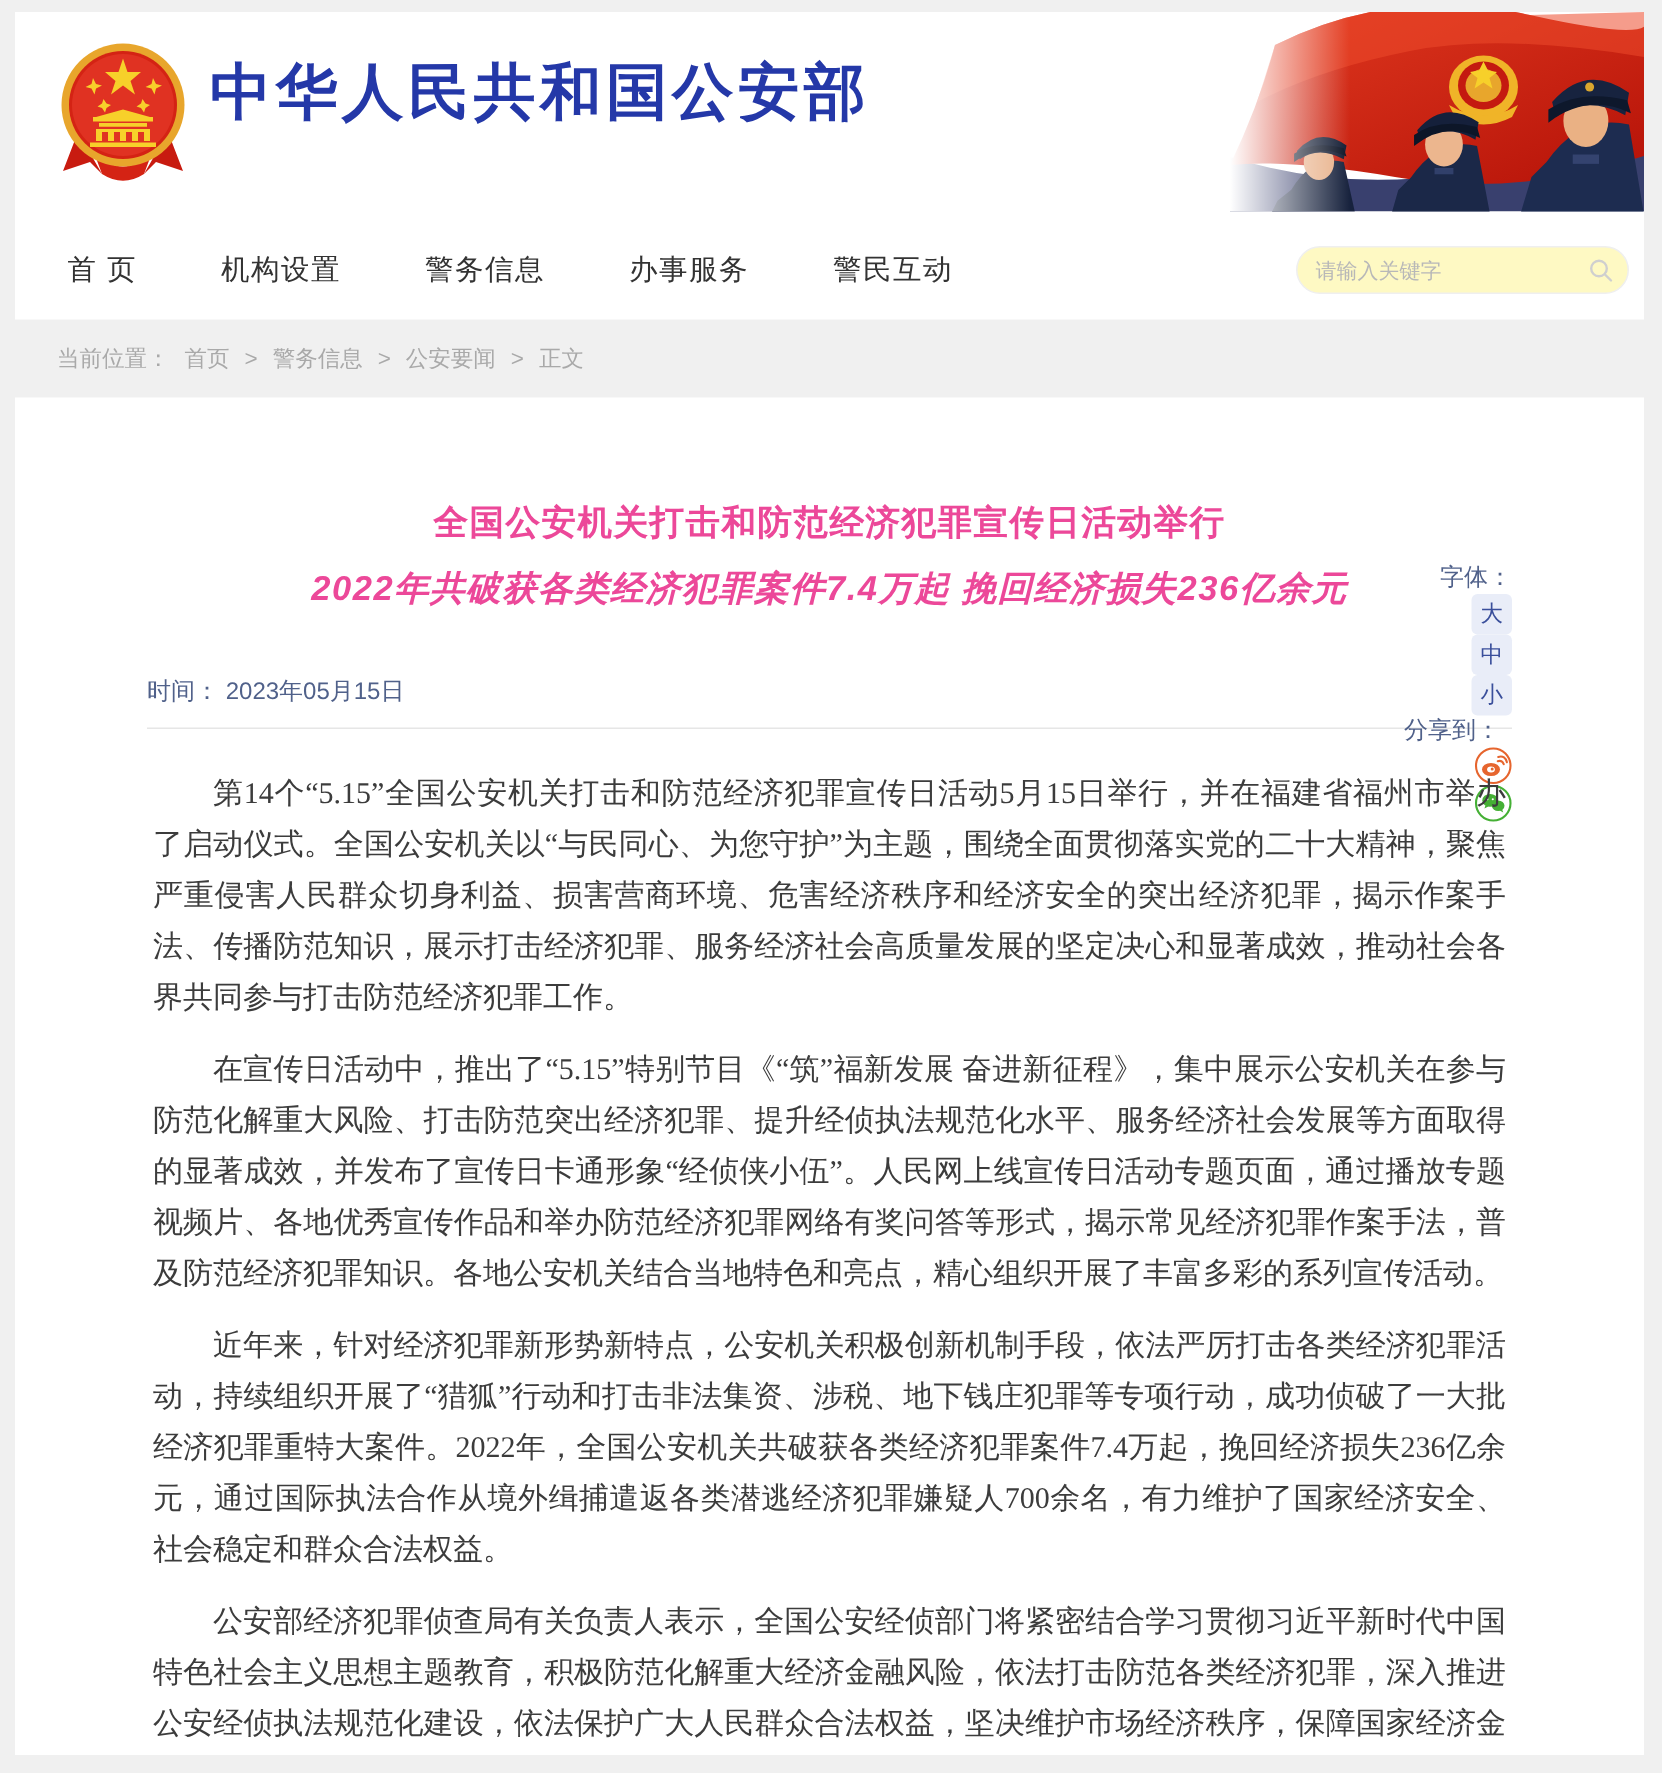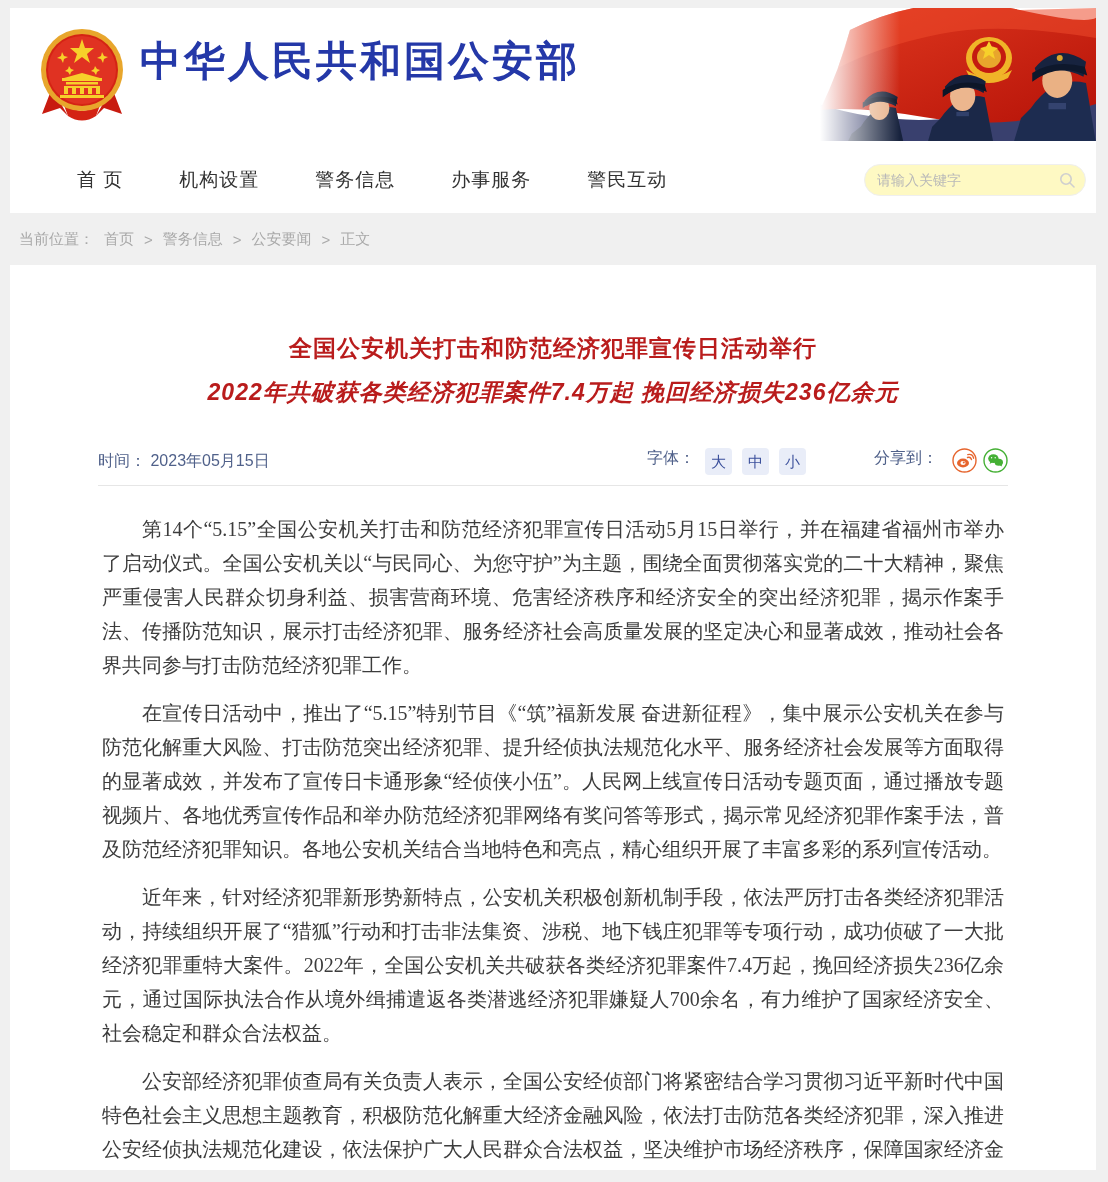--- a/index.html
+++ b/index.html
@@ -48,45 +48,45 @@
   #search-input {
     border:none; outline:none; background:transparent;
     font-size:14px; color:#666; flex:1; font-family:inherit;
   }
   #search-input::placeholder { color:#b8b8b8; }
   #search-icon { width:18px; height:18px; flex:0 0 auto; cursor:pointer; }
 
   
   #breadcrumb {
     position:absolute; left:0; top:213px; width:1108px; height:52px;
-    display:flex; align-items:center; padding-left:19px;
+    display:flex; align-items:center; padding-left:38px;
     font-size:15px; color:#a9a9a9;
   }
   #breadcrumb span { margin-right:10px; }
   .crumb-link { cursor:pointer; }
 
   
   #content-card {
     position:absolute; left:10px; top:265px; width:1086px; height:905px;
     overflow:hidden;
   }
   .article-title {
-    text-align:center; color:#b91c1c; font-weight:bold; font-size:23px;
+    text-align:center; color:#ec4899; font-weight:bold; font-size:23px;
     letter-spacing:1px; line-height:1;
   }
   #title-line1 { margin-top:72px; }
   #title-line2 { margin-top:21px;font-style:italic; }
 
   #meta-row {
     width:910px; margin:40px auto 0; height:42px;
     display:flex; align-items:center; justify-content:space-between;
     border-bottom:1px solid #e6e6e6; padding-bottom:6px;
     font-size:16px; color:#50618a;gap:18px;
   }
-  #meta-right { display:flex; align-items:flex-start; }
+  #meta-right { display:flex; align-items:flex-end;flex-direction:column; }
   .font-size-btn {
     display:inline-block; width:27px; height:27px; line-height:27px;
     text-align:center; background:#e9edf8; color:#3a4f9b; font-size:15px;
     border-radius:4px; margin-left:10px; cursor:pointer;
   }
   #font-label { margin-left:0; }
   #share-label { margin-left:68px; margin-right:8px; }
   .share-icon { width:25px; height:25px; margin-left:6px; cursor:pointer; }
 
   
@@ -179,21 +179,21 @@
       <path d="M15 16 Q33 -5 56 11 L54 23 Q33 12 17 24 Z" fill="#17233f"></path>
       <path d="M13 20 Q30 9 55 15 L57 22 Q34 11 13 27 Z" fill="#0e182c"></path>
       <circle cx="35" cy="8" r="2.4" fill="#d9a62e"></circle>
       <rect x="26" y="44" width="14" height="5" fill="#34436f"></rect>
     </g>
 
     <rect x="0" y="0" width="80" height="133" fill="url(#fadeL)"></rect>
   </svg>
 </div>
 
-<div id="navbar" class="card" style="position:absolute;padding-left:32px;">
+<div id="navbar" class="card" style="position:absolute;">
   <span class="nav-item">首 页</span>
   <span class="nav-item">机构设置</span>
   <span class="nav-item">警务信息</span>
   <span class="nav-item">办事服务</span>
   <span class="nav-item">警民互动</span>
 
   <div id="search-box">
     <input id="search-input" type="text" placeholder="请输入关键字" style="">
     <svg id="search-icon" viewBox="0 0 18 18">
       <circle cx="8" cy="8" r="5.2" fill="none" stroke="#cfcfcf" stroke-width="1.6"></circle>

